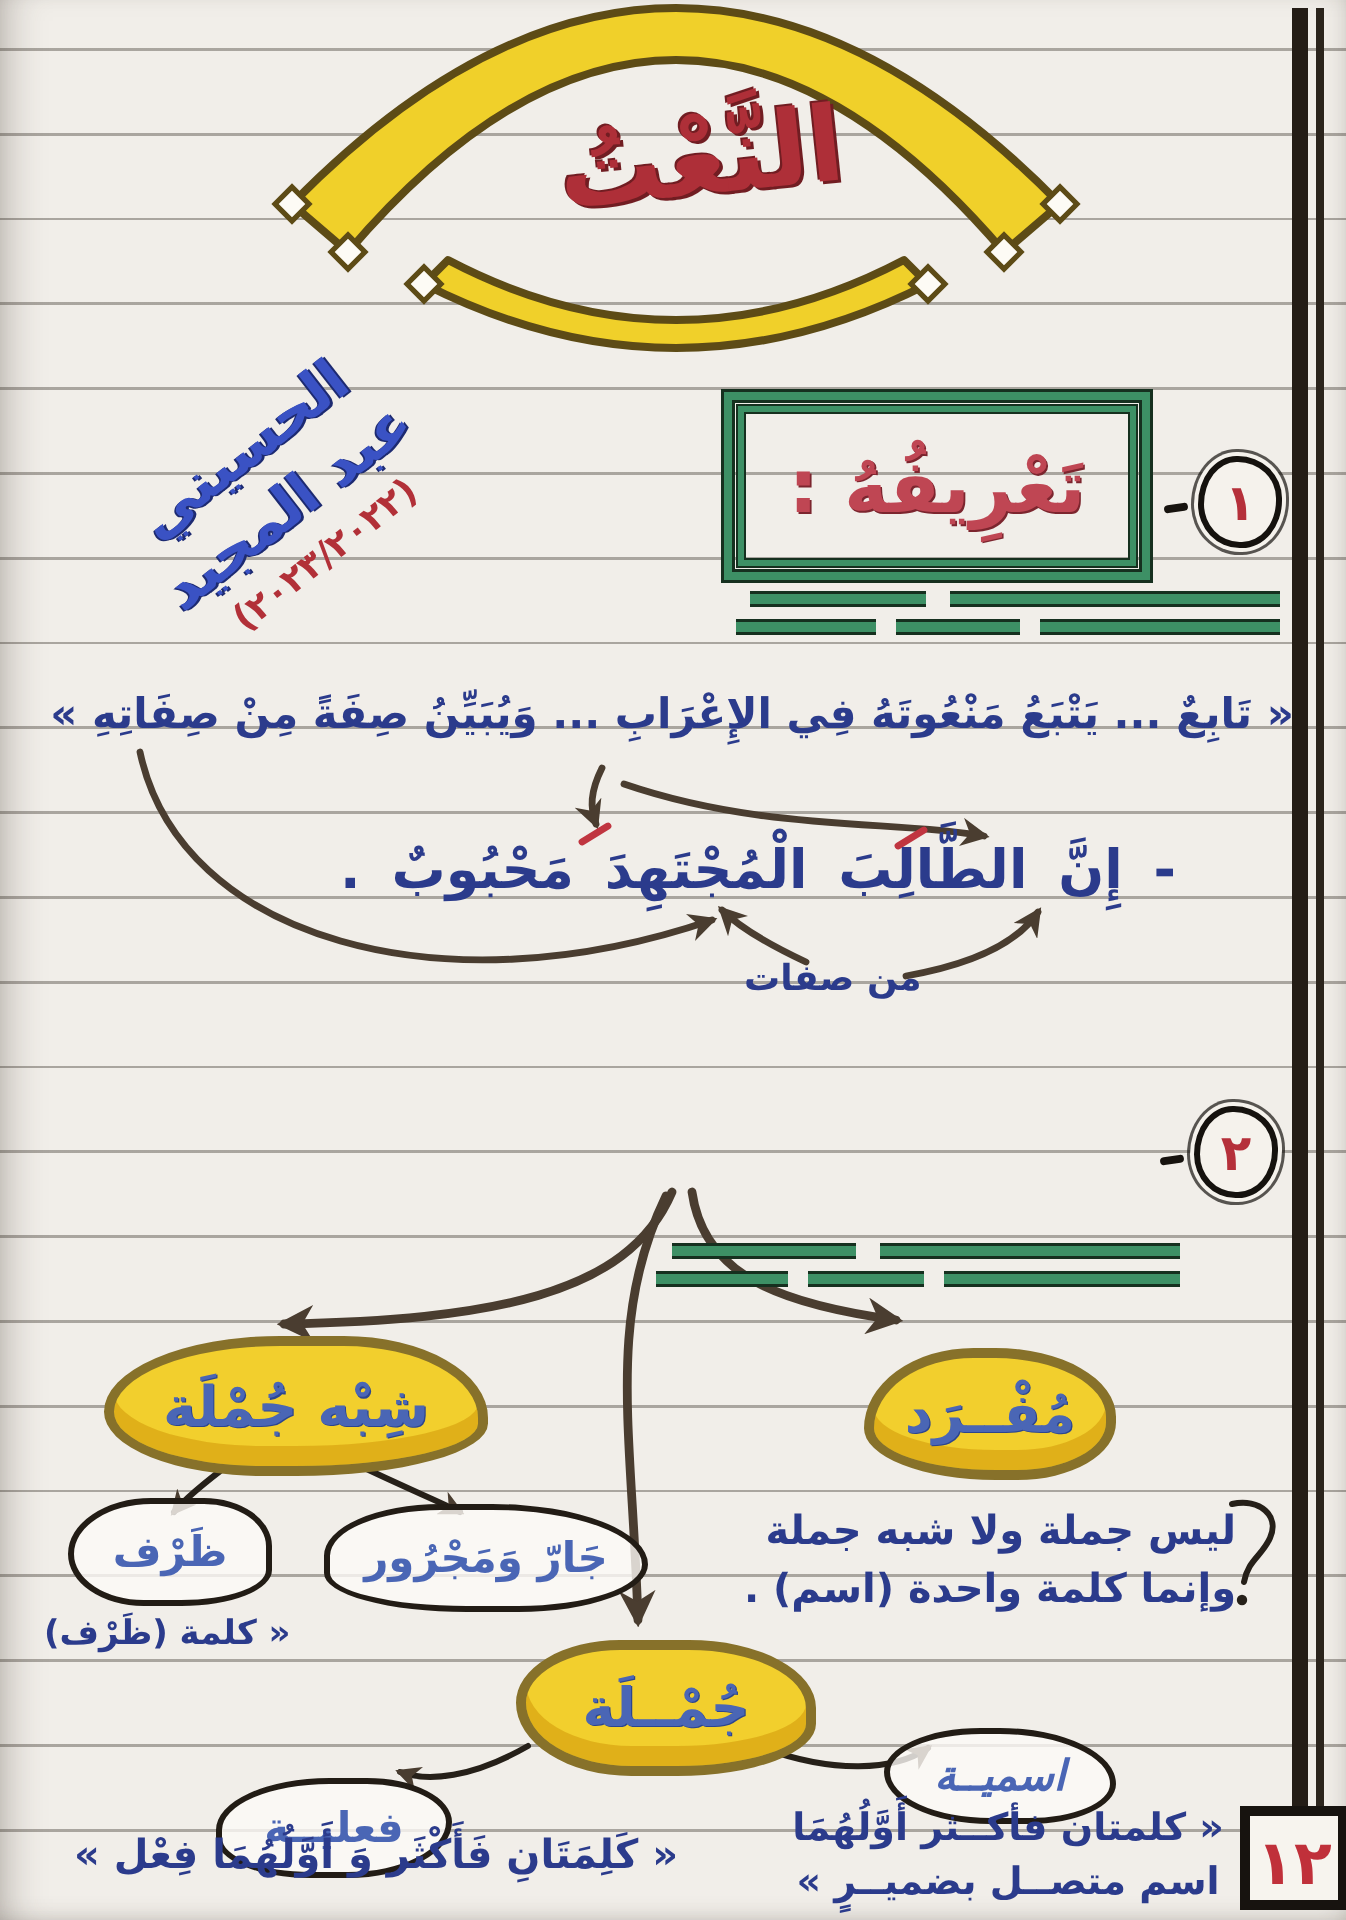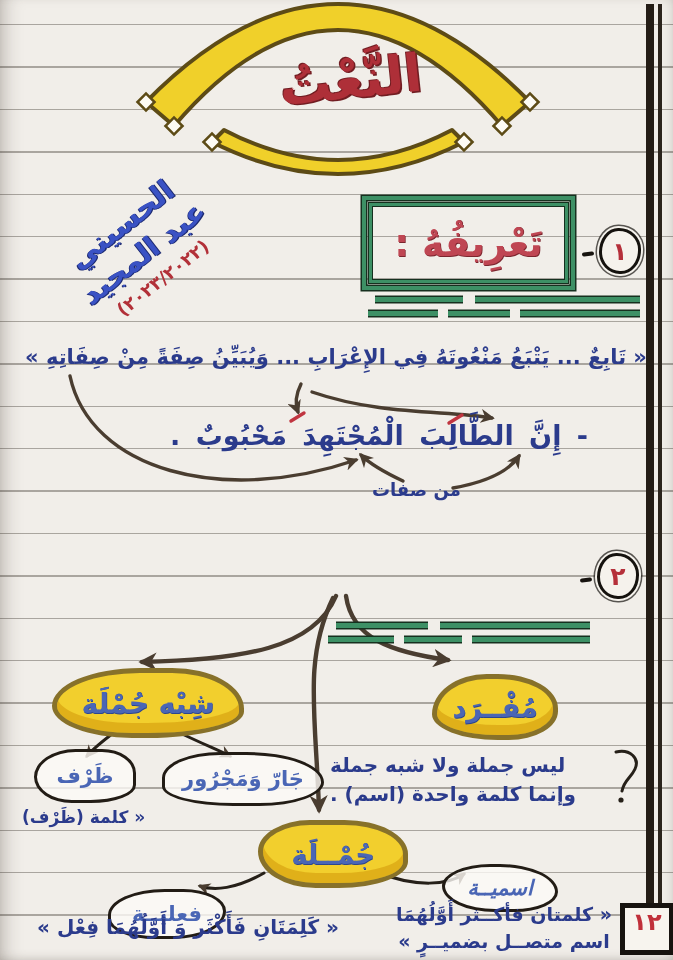--- a/index.html
+++ b/index.html
@@ -38,22 +38,22 @@
     text-shadow:1px 1px 0 #1d2a71, -1px 0 0 #1d2a71;
   }
   .signature .dt{font-size:18px; font-weight:bold; color:#b23038; margin-top:2px;}
 
   
   .mline1{left:646px; top:4px; width:8px; height:899px; background:#241d16;}
   .mline2{left:658px; top:4px; width:4px; height:899px; background:#2b241c;}
   .pagenum-box{
     left:620px; top:903px; width:44px; height:42px;
     border:5px solid #17130f; background:#f7f4ee;
-    display:flex; align-items:flex-start; justify-content:center;
-    color:#c0303a; font-size:24px; font-weight:bold;
+    display:flex; align-items:flex-end; justify-content:center;
+    color:#c0303a; font-size:31px; font-weight:bold;
   }
 
   
   .gbox{
     border:4px solid #3d9065;
     box-shadow:0 0 0 1.5px #16301f, inset 0 0 0 1.5px #16301f;
     display:flex; align-items:center; justify-content:center;
   }
   .gbox::before{
     content:''; position:absolute; inset:3px;
@@ -88,21 +88,21 @@
   .d1{left:582px; top:252px; transform:rotate(-8deg);}
   .d2{left:580px; top:578px; transform:rotate(-8deg);}
 
   
   .ink{color:#2b3b8c; font-weight:bold; direction:rtl;}
   .def-text{left:16px; top:345px; width:640px; text-align:center; font-size:21px; white-space:nowrap;}
   .example{right:85px; top:420px; font-size:27px; word-spacing:6px;}
   .arrow-label{left:372px; top:479px; font-size:18px;}
   .note{line-height:1.35;}
   .zarf-note{left:22px; top:806px; font-size:17px;}
-  .mufrad-note{left:330px; top:751px; width:288px; font-size:20px; text-align:left; line-height:1.45;}
+  .mufrad-note{left:330px; top:751px; width:288px; font-size:20px; text-align:right; line-height:1.45;}
   .fil-note{left:28px; top:914px; width:320px; font-size:20px; text-align:center;}
   .ism-note{left:378px; top:901px; width:252px; font-size:19px; text-align:center; line-height:1.4;}
 
   
   .ynode{
     background:#f2cf2d; border:5px solid #87712a;
     box-shadow:inset 0 -10px 0 rgba(214,160,16,.65);
     display:flex; align-items:center; justify-content:center;
     color:#4a66b5; font-weight:bold; direction:rtl;
     text-shadow:.6px .6px 0 #2c458f;

